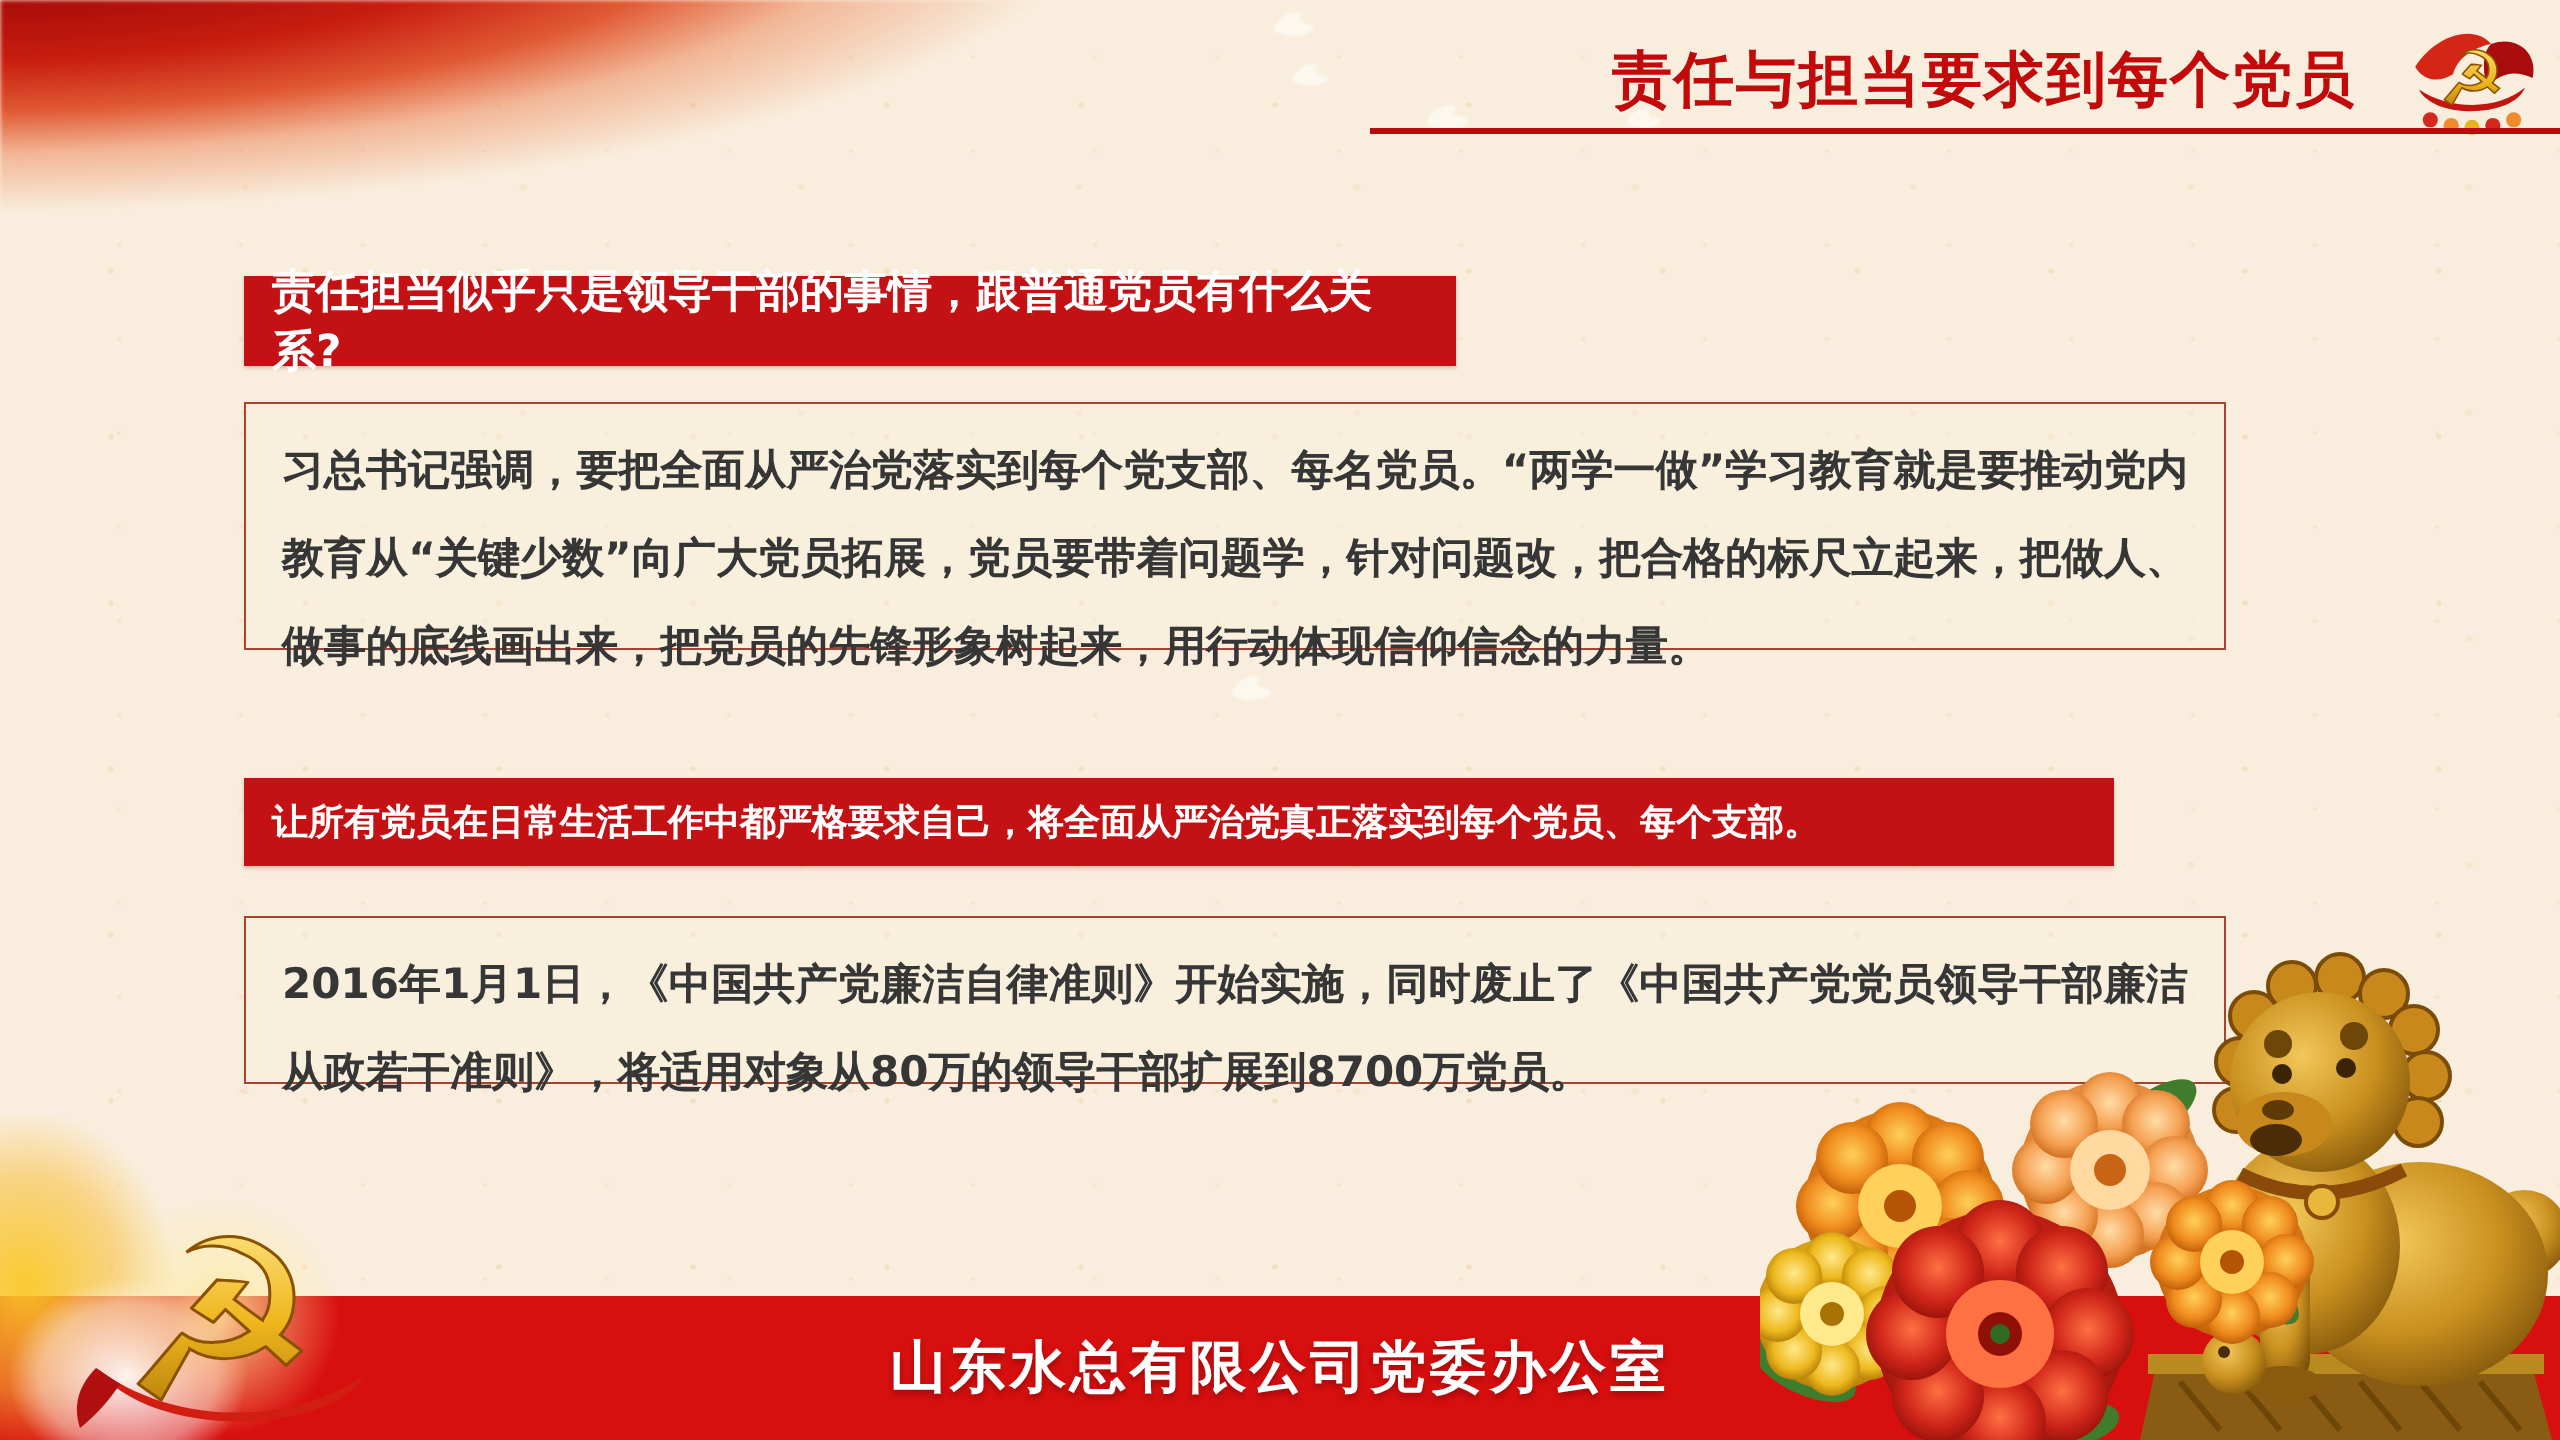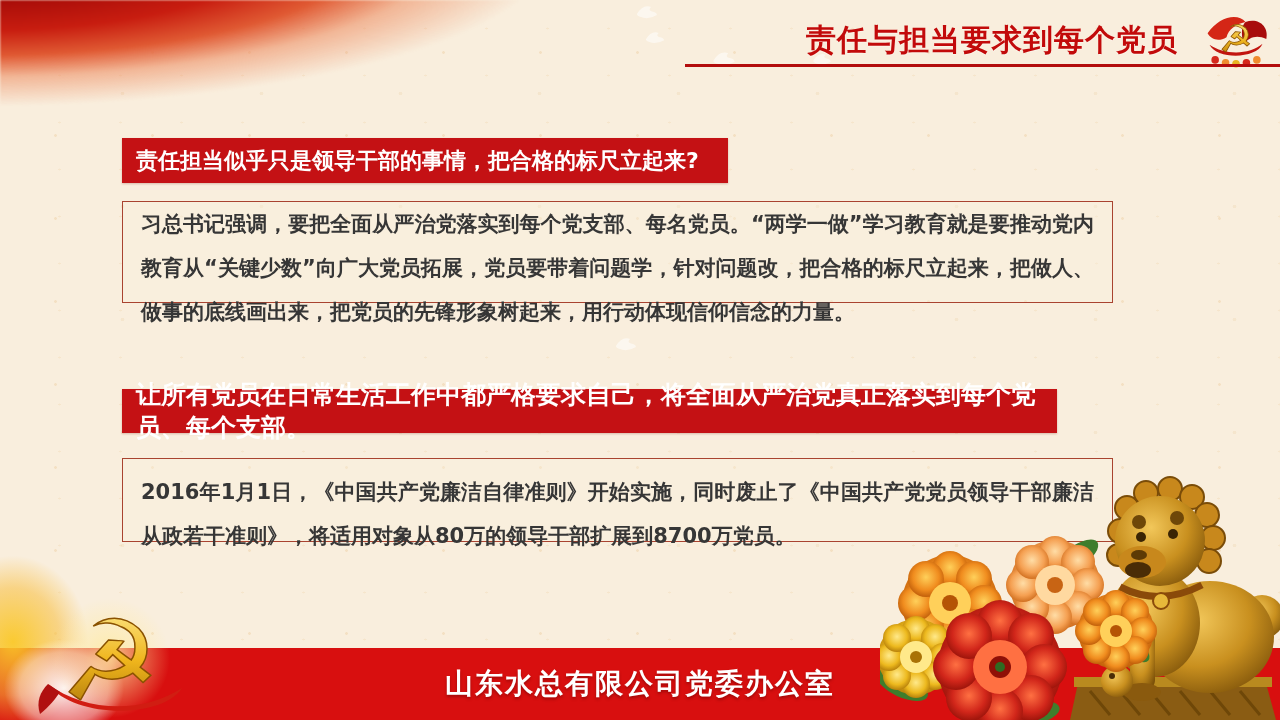--- a/index.html
+++ b/index.html
@@ -27,25 +27,25 @@
   .hdr-rule{position:absolute;left:685px;right:0;top:64px;height:3px;background:#b30d0d;z-index:3;}
 
   
   .dove{position:absolute;z-index:2;opacity:.55;filter:blur(.6px);}
 
   
   .ribbon{position:absolute;left:122px;display:flex;align-items:center;
     background:#c41114;color:#fff;font-weight:bold;padding:0 14px;
     box-shadow:0 1px 2px rgba(120,20,10,.25);z-index:4;}
   .ribbon1{top:138px;width:578px;height:45px;font-size:22px;}
-  .ribbon2{top:389px;width:907px;height:44px;font-size:25px;}
+  .ribbon2{top:389px;width:907px;height:44px;font-size:18px;}
   .txtbox{position:absolute;left:122px;width:953px;border:1px solid #a94330;
     color:#363636;font-weight:bold;font-size:21px;text-align:justify;z-index:4;
     background:rgba(250,240,222,.35);}
-  .txtbox1{top:201px;height:100px;line-height:44px;padding:0 18px;}
+  .txtbox1{top:201px;height:100px;line-height:44px;padding:11px 18px;}
   .txtbox2{top:458px;height:60px;line-height:44px;padding:11px 18px;}
 
   
   .footer{position:absolute;left:0;bottom:0;width:1280px;height:72px;background:#d80f0f;
     display:flex;align-items:center;justify-content:center;z-index:5;}
   .footer-text{color:#fff;font-weight:bold;font-size:28px;letter-spacing:2px;
     text-shadow:0 2px 3px rgba(90,0,0,.45);}
 
   
   .glow-bl{position:absolute;left:-50px;bottom:-30px;width:210px;height:240px;z-index:6;
@@ -97,21 +97,21 @@
       <circle cx="16" cy="50" r="4" fill="#d5281c"></circle>
         <circle cx="27" cy="53" r="4" fill="#ef8b2e"></circle>
       <circle cx="38" cy="54" r="4" fill="#e8b422"></circle>
         <circle cx="49" cy="53" r="4" fill="#d5281c"></circle>
       <circle cx="60" cy="50" r="4" fill="#ef8b2e"></circle>
     </svg>
   </div>
   <div class="hdr-rule"></div>
 
   <div class="ribbon ribbon1">
-    <span>责任担当似乎只是领导干部的事情，把合格的标尺立起来?</span>
+    <span>责任担当似乎只是领导干部的事情，跟普通党员有什么关系?</span>
   </div>
   <div class="txtbox txtbox1">
     <span>习总书记强调，要把全面从严治党落实到每个党支部、每名党员。“两学一做”学习教育就是要推动党内教育从“关键少数”向广大党员拓展，党员要带着问题学，针对问题改，把合格的标尺立起来，把做人、做事的底线画出来，把党员的先锋形象树起来，用行动体现信仰信念的力量。</span>
   </div>
 
   <div class="ribbon ribbon2">
     <span>让所有党员在日常生活工作中都严格要求自己，将全面从严治党真正落实到每个党员、每个支部。</span>
   </div>
   <div class="txtbox txtbox2">
     <span>2016年1月1日，《中国共产党廉洁自律准则》开始实施，同时废止了《中国共产党党员领导干部廉洁从政若干准则》，将适用对象从80万的领导干部扩展到8700万党员。</span>

